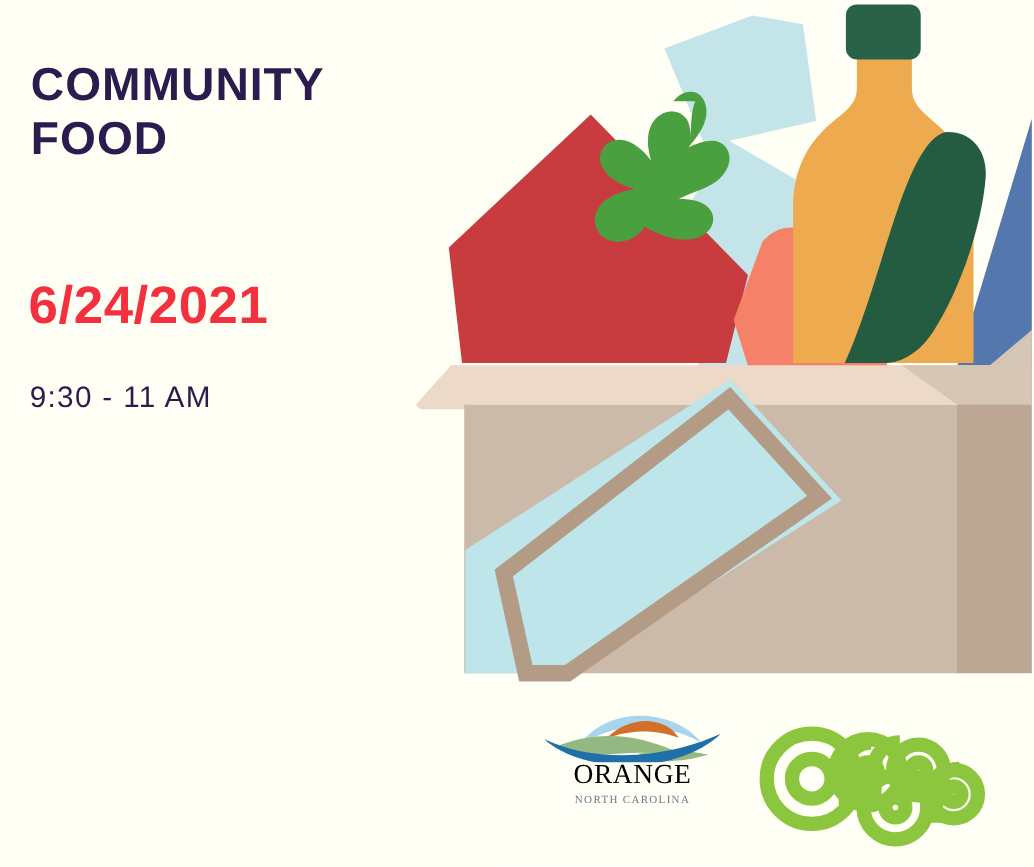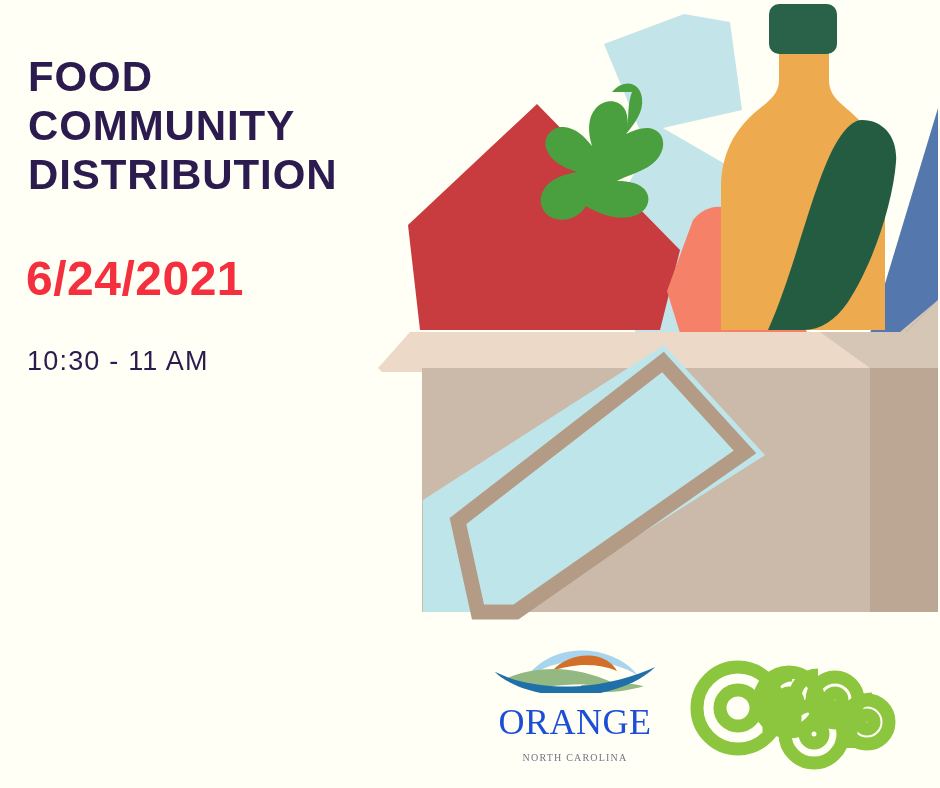--- a/index.html
+++ b/index.html
@@ -97,27 +97,27 @@
   #oc-logo {
     position: absolute;
     left: 10px;
     top: 5px;
     width: 190px;
     height: 143px;
     text-align: center;
   }
   #oc-swoosh { display: block; margin: 0 auto; }
   .oc-name {
-    margin: 12px;
+    margin: 0;
     font-family: "Liberation Serif", serif;
     font-weight: 400;
-    font-size: 36px;
+    font-size: 25px;
     line-height: 0.97;
     letter-spacing: 0.5px;
-    color: #1d4ed8;
+    color: #000000;
     text-transform: uppercase;
   }
   .oc-name .oc-line { display: block; }
   .oc-state {
     margin: 5px 0 0 0;
     font-family: "Liberation Serif", serif;
     font-weight: 400;
     font-size: 10px;
     letter-spacing: 1.2px;
     color: #73748A;
@@ -163,27 +163,26 @@
     <polygon points="870,368 938,300 938,368" fill="#D6C6B5"></polygon>
     <polygon points="820,332 870,368 938,300 900,332" fill="#D6C6B5"></polygon>
 
     <polygon points="664,345 765,455 518,612 423,612 423,500" fill="#BEE6EA"></polygon>
 
     <polygon points="663,362 745,452 516,612 478,612 458,521" fill="none" stroke="#B39B85" stroke-width="15"></polygon>
   </svg>
 
   <div id="text-block">
     <h1 class="headline">
+      <span class="hl-line">COMMUNITY</span>
       <span class="hl-line">FOOD</span>
-      <span class="hl-line">COMMUNITY</span>
-      <span class="hl-line">DISTRIBUTION</span>
     </h1>
 
     <p class="event-date">6/24/2021</p>
-    <p class="event-time">10:30 - 11 AM</p>
+    <p class="event-time">9:30 - 11 AM</p>
 
     <p class="venue">
     </p>
   </div>
 
   <div id="logo-row">
 
     <div id="oc-logo">
       <svg id="oc-swoosh" viewBox="0 0 180 50" width="172" height="48" xmlns="http://www.w3.org/2000/svg">
 

